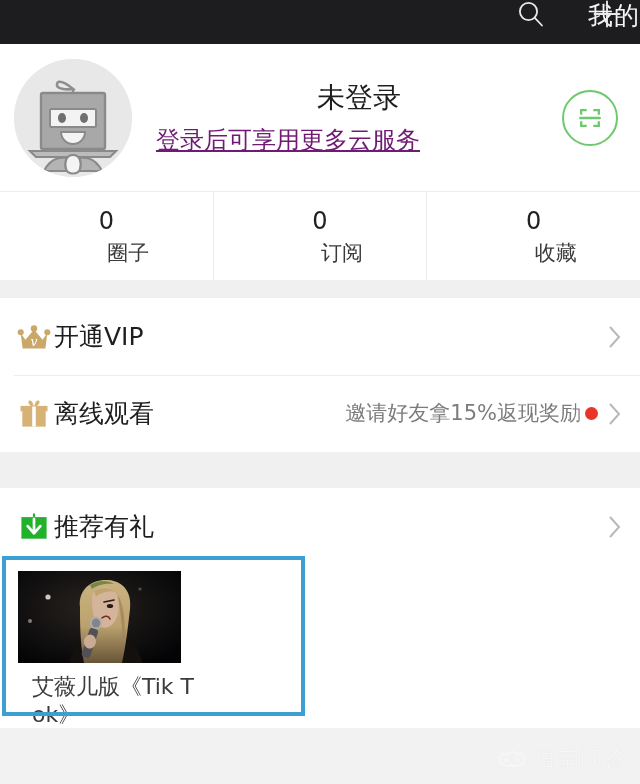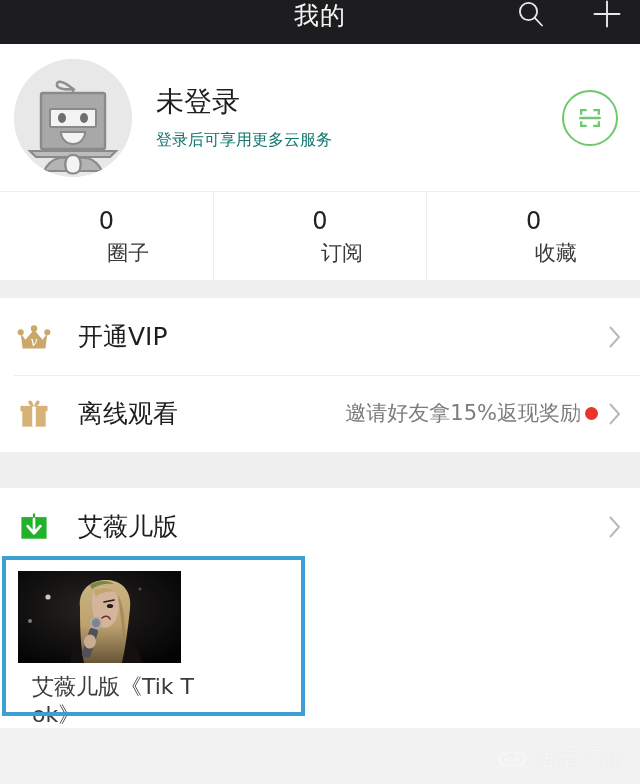--- a/index.html
+++ b/index.html
@@ -22,21 +22,21 @@
     overflow: hidden;
   }
 
   
   .topbar {
     position: relative;
     height: 44px;
     background: #1d1d1f;
     display: flex;
     align-items: center;
-    justify-content: center;
+    justify-content: flex-end;
   }
   .topbar-title {
     color: #f4f4f4;
     font-size: 25px;
     letter-spacing: 1px;
     line-height: 1;
     position: relative;
     top: -7px;
   }
   .topbar-actions {
@@ -80,25 +80,27 @@
     flex: 1 1 auto;
     display: flex;
     flex-direction: column;
     justify-content: center;
     gap: 16px;
   }
   .profile-name {
     font-size: 28px;
     color: #1e1e1e;
     line-height: 1;
+    text-align: center;
   }
   .profile-sub {
-    font-size: 16px;
-    color: #0f766e;
-    line-height: 1;
+    font-size: 24px;
+    color: #701a75;
+    line-height: 1;
+    text-decoration: underline;
   }
   .scan-btn {
     width: 52px;
     height: 52px;
     border-radius: 50%;
     border: 2px solid #6dc96d;
     flex: 0 0 auto;
     display: flex;
     align-items: center;
     justify-content: center;
@@ -162,21 +164,20 @@
   }
   .row-icon {
     width: 40px;
     height: 40px;
     flex: 0 0 auto;
     display: flex;
     align-items: center;
     justify-content: center;
   }
   .row-label {
-    margin-left: 24px;
     font-size: 25px;
     color: #1e1e1e;
     line-height: 1;
     flex: 0 0 auto;
   }
   .row-right {
     margin-left: auto;
     display: flex;
     align-items: center;
     gap: 4px;
@@ -387,21 +388,21 @@
 
   <div class="group offline-section">
     <div class="row">
       <span class="row-icon">
         <svg viewBox="0 0 40 40" width="36" height="36">
           <rect x="6" y="9" width="28" height="24" fill="#22b12b"></rect>
           <line x1="20" y1="5" x2="20" y2="14" stroke="#22b12b" stroke-width="2.4"></line>
           <path d="M20 11 L20 25 M13 19 L20 27 L27 19" fill="none" stroke="#ffffff" stroke-width="3" stroke-linecap="round" stroke-linejoin="round"></path>
         </svg>
       </span>
-      <span class="row-label">艾薇儿版</span>
+      <span class="row-label">推荐有礼</span>
       <span class="row-right">
         <span class="chevron">
           <svg viewBox="0 0 14 26" width="14" height="26">
             <polyline points="2,3 11,13 2,23" fill="none" stroke="#b8b8b8" stroke-width="2"></polyline>
           </svg>
         </span>
       </span>
     </div>
 
     <div class="thumb-area">

